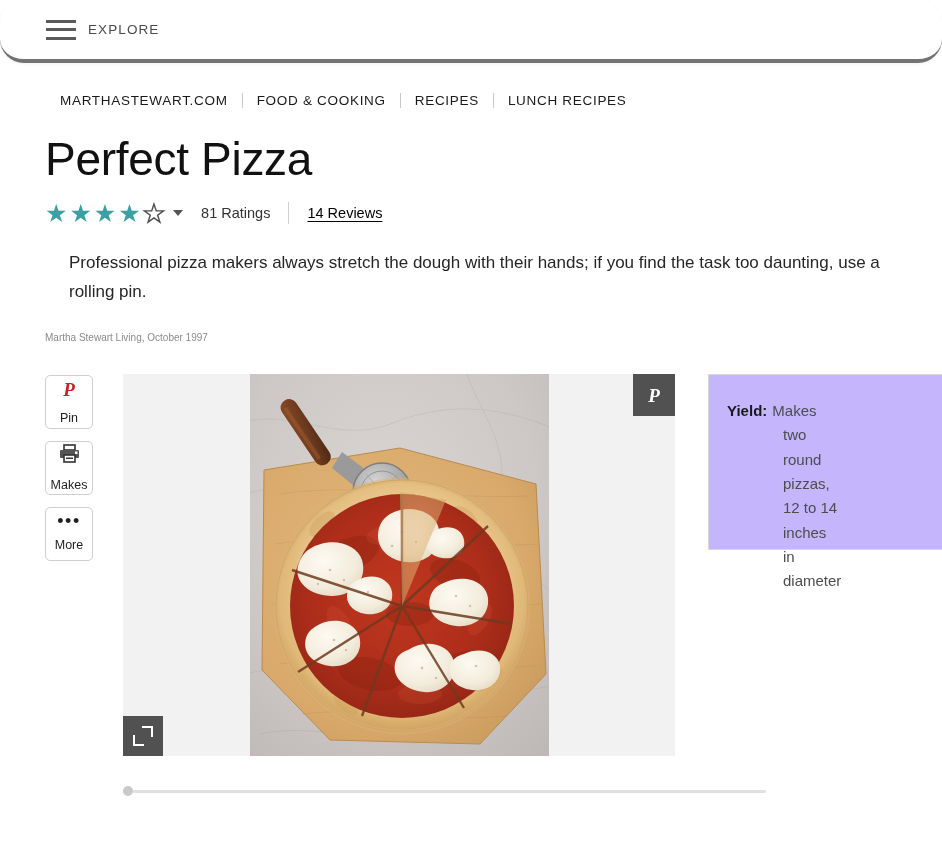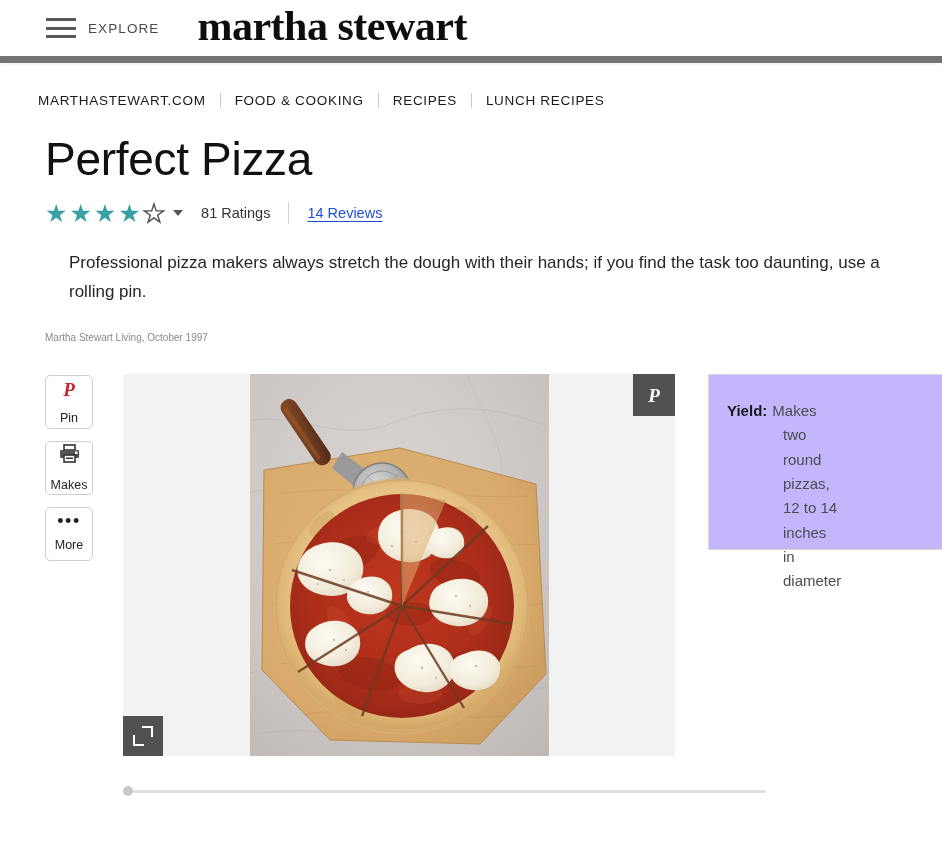--- a/index.html
+++ b/index.html
@@ -11,27 +11,28 @@
     font-family: "Liberation Sans", sans-serif;
     color: #202020;
     overflow: hidden;
     position: relative;
   }
 
   
   .site-header {
     height: 63px;
     background: #ffffff;
-    border-bottom: 7px solid #737373;
+    border-bottom: 4px solid #737373;
     box-shadow: 0 1px 3px rgba(0,0,0,0.06);
     display: flex;
     align-items: center;
     padding-left: 46px;
     position: relative;
     z-index: 5;
+    border-radius: 24px;
   }
   .hamburger {
     width: 30px;
     height: 20px;
     display: flex;
     flex-direction: column;
     justify-content: space-between;
     cursor: pointer;
     margin-right: 12px;
   }
@@ -57,21 +58,21 @@
     margin-left: 38px;
     cursor: pointer;
     line-height: 1;
     padding-bottom: 4px;
   }
 
   
   .breadcrumb {
     display: flex;
     align-items: flex-end;
-    padding: 30px 0 0 38px;
+    padding: 30px 0 0 60px;
     font-size: 13.5px;
     letter-spacing: 0.7px;
     color: #1a1a1a;
   }
   .breadcrumb .crumb {
     cursor: pointer;
     white-space: nowrap;
   }
   .breadcrumb .sep {
     display: inline-block;
@@ -122,21 +123,21 @@
     color: #333;
     margin-left: 18px;
   }
   .rating-sep {
     width: 1px; height: 22px;
     background: #cfcfcf;
     margin: 0 18px;
   }
   .reviews-link {
     font-size: 14.5px;
-    color: #1d4ed8;
+    color: #000000;
     text-decoration: underline;
     text-underline-offset: 3px;
     cursor: pointer;
   }
 
   
   .description {
     margin: 22px 45px 0 69px;
     font-size: 17px;
     line-height: 1.72;
@@ -323,21 +324,20 @@
 </head>
 <body>
 
 <header class="site-header">
   <div class="hamburger">
     <i></i>
     <i></i>
     <i></i>
   </div>
   <span class="explore-label">EXPLORE</span>
-  <span class="brand">martha stewart</span>
 </header>
 
 <nav class="breadcrumb">
   <span class="crumb">MARTHASTEWART.COM</span>
   <span class="sep"></span>
   <span class="crumb">FOOD &amp; COOKING</span>
   <span class="sep"></span>
   <span class="crumb">RECIPES</span>
   <span class="sep"></span>
   <span class="crumb">LUNCH RECIPES</span>

